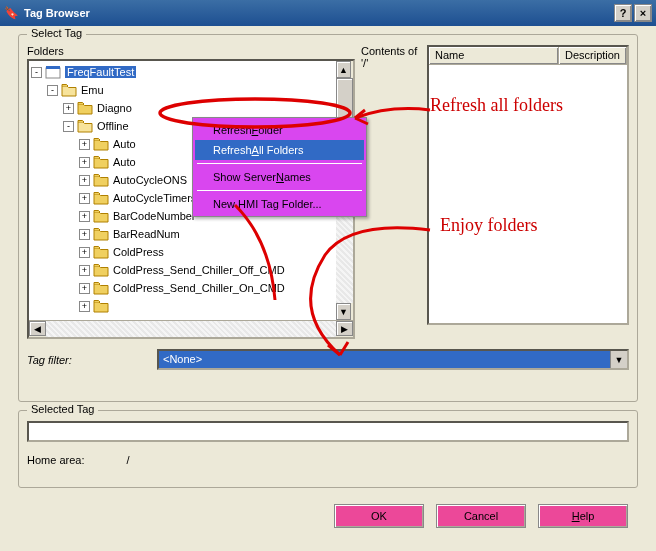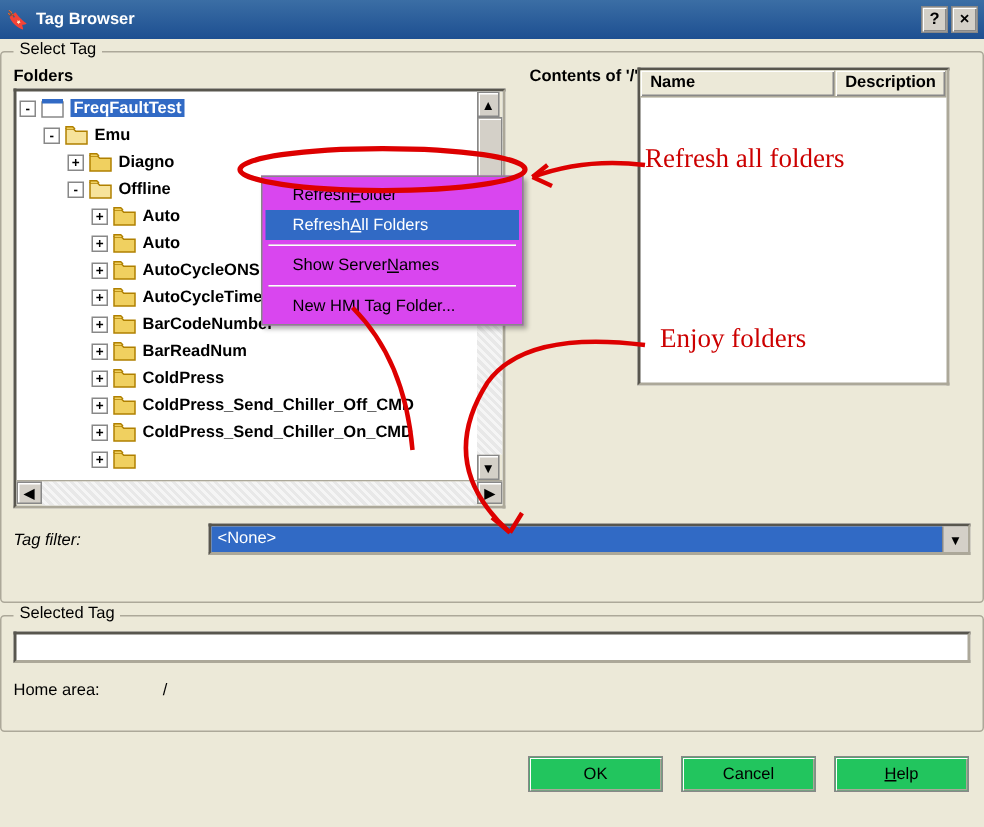--- a/index.html
+++ b/index.html
@@ -37,41 +37,41 @@
     background: #d4d0c8;
     border: 1px solid #888;
     color: #000;
     font-size: 11px;
     font-weight: bold;
     display: flex; align-items: center; justify-content: center;
     box-shadow: inset 1px 1px 0 #fff, inset -1px -1px 0 #888;
   }
   
   .dialog-body {
-    padding: 8px 0;
+    padding: 8px 18px;
     background: #ece9d8;
     height: calc(551px - 26px);
     position: relative;
   }
   
   .groupbox {
     border: 1px solid #aca899;
     border-radius: 3px;
     padding: 10px 8px 8px 8px;
     margin-bottom: 8px;
     position: relative;
   }
   .groupbox .legend {
     position: absolute;
     top: -8px; left: 8px;
     background: #ece9d8;
     padding: 0 4px;
   }
   
-  .folders-row { display: flex; gap: 16px; font-weight: bold; }
+  .folders-row { display: flex; gap: 6px; }
   .folders-label, .contents-label {
     margin-bottom: 2px;
   }
   .tree-pane {
     flex: 0 0 328px;
     display: flex;
     flex-direction: column;
   }
   .tree {
     background: #fff;
@@ -146,21 +146,21 @@
     font-size: 9px;
     display: flex; align-items: center; justify-content: center;
   }
   .v-scroll .strack { flex: 1; background: repeating-linear-gradient(45deg,#e8e8e8,#e8e8e8 2px,#f5f5f5 2px,#f5f5f5 4px); position:relative;}
   .v-scroll .thumb { position:absolute; left:0; right:0; top:0; height:80px; background:#d4d0c8; border:1px solid #888; box-shadow: inset 1px 1px 0 #fff;}
   
   .contents-pane { flex: 1; display:flex; flex-direction:row;}
   .listview {
     background:#fff;
     border: 2px inset #aca899;
-    height: 212px;
+    height: 280px;
     display:flex; flex-direction:column;
     position: relative;
   }
   .lv-header {
     display:flex;
     background: #ece9d8;
     border-bottom: 1px solid #aca899;
     height: 18px;
   }
   .lv-col {
@@ -205,21 +205,21 @@
     height: 21px;
   }
   .home-row { margin-top: 12px; display:flex; gap:42px;}
   
   .button-bar {
     display:flex; justify-content:flex-end; gap:12px;
     padding: 8px 10px;
   }
   .btn {
     width: 90px; height: 24px;
-    background:#22c55e;
+    background:#ec4899;
     border: 1px solid #888;
     box-shadow: inset 1px 1px 0 #fff, inset -1px -1px 0 #aca899;
     display:flex;align-items:center;justify-content:center;
   }
   .btn .u { text-decoration: underline; }
   
   .context-menu {
     position: absolute;
     left: 173px; top: 82px;
     width: 175px;

